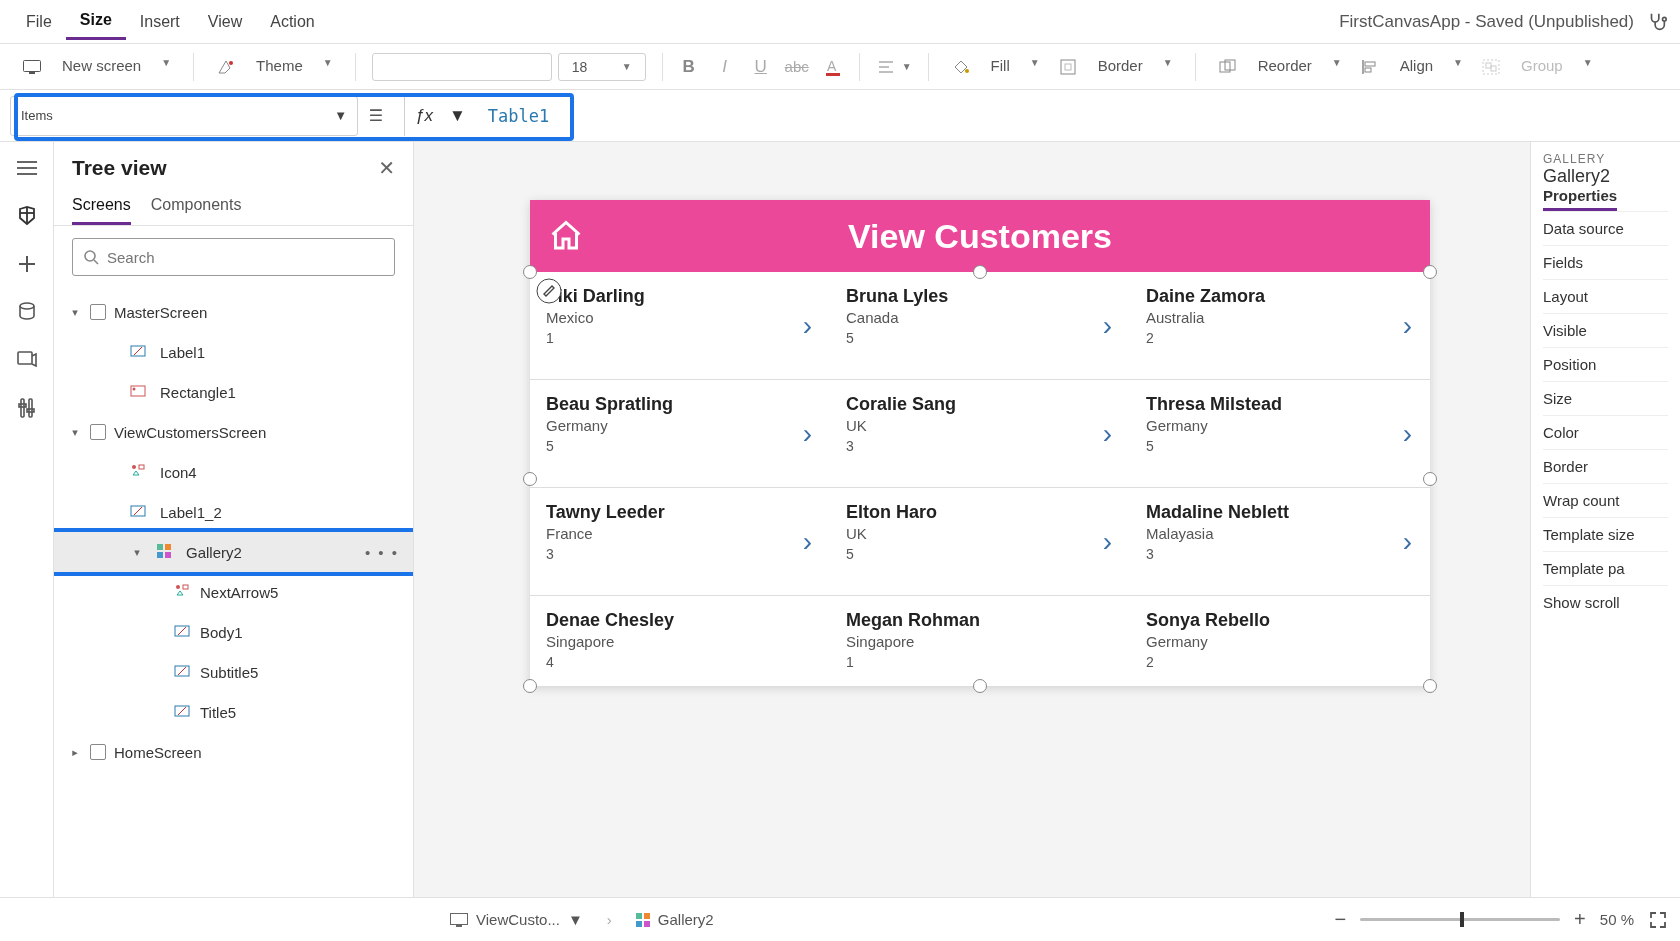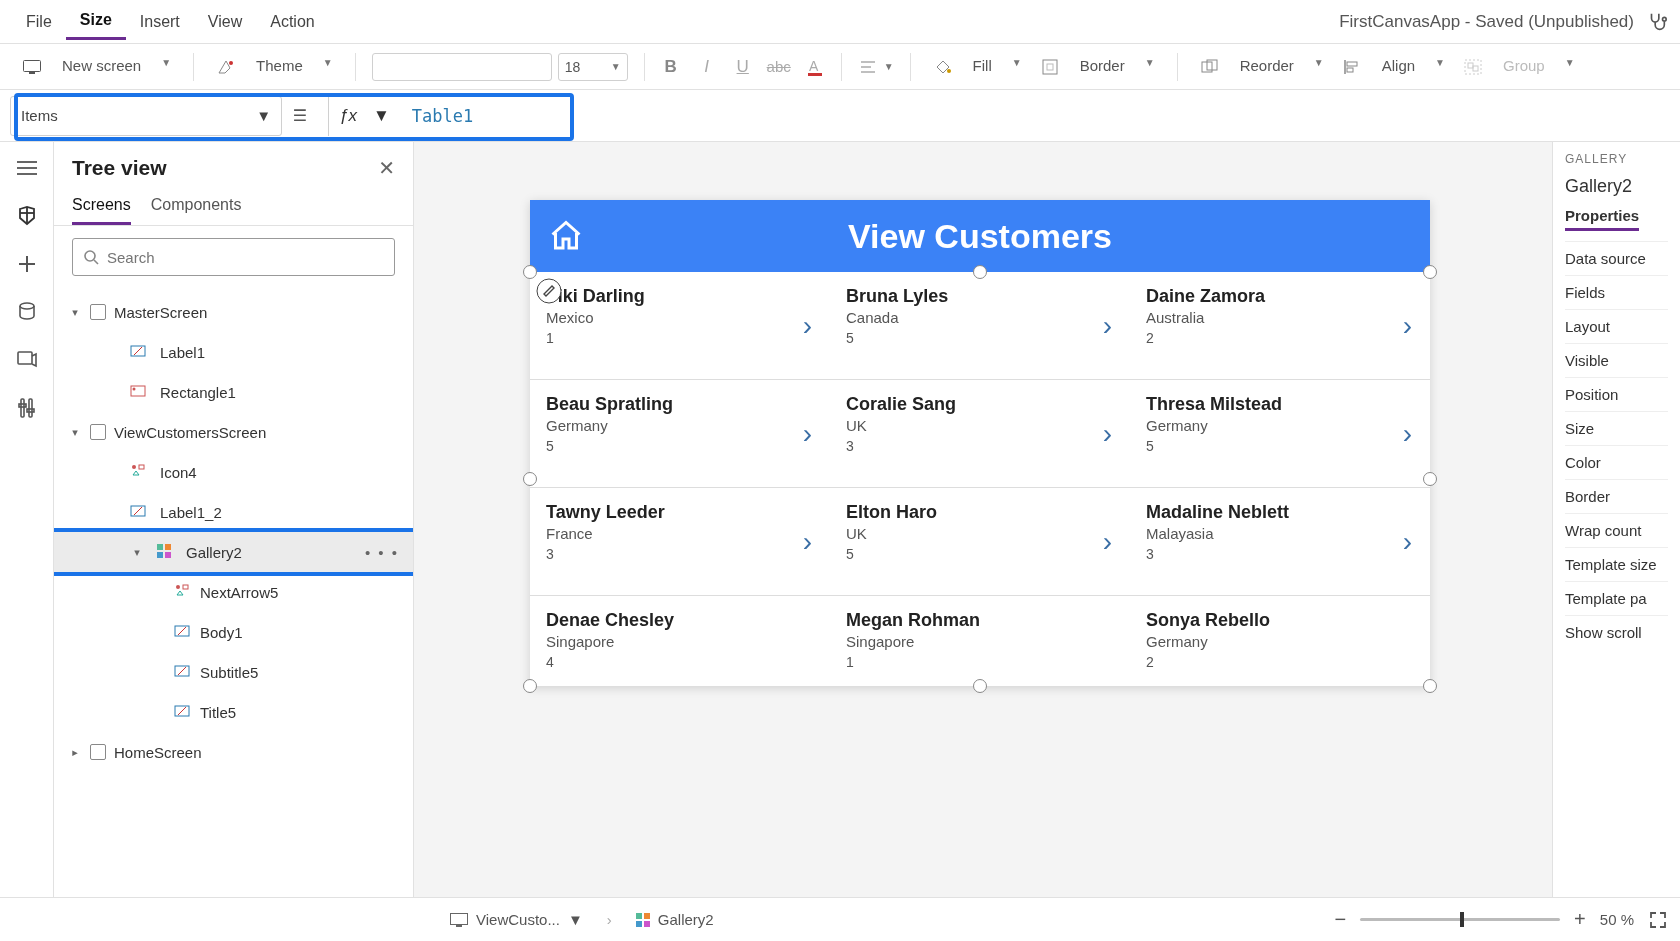--- a/index.html
+++ b/index.html
@@ -13,26 +13,26 @@
   .menubar .app-title { font-size: 17px; color: #555; padding-right: 12px; }
   .menubar .stetho { width:22px; height:22px; }
 
   
   .ribbon { display: flex; align-items: center; height: 46px; padding: 0 10px; border-bottom: 1px solid #e1e1e1; gap: 6px; }
   .ribbon .group { display: flex; align-items: center; gap: 6px; padding: 0 6px; }
   .ribbon .divider { width: 1px; height: 28px; background: #e0e0e0; margin: 0 4px; }
   .ribbon button, .ribbon .rb-item { display: inline-flex; gap: 20px; font-size: 15px; color: #555; background: none; border: none; cursor: pointer; padding: 4px 6px; }
   .ribbon .chev { font-size: 10px; color: #777; }
   .ribbon .icon-box { width: 20px; height: 20px; display:inline-flex; align-items:center; justify-content:center; }
-  .fontsize-box { width:70px; height:28px; border:1px solid #d0d0d0; border-radius:3px; display:flex; align-items:center; padding:0 6px; font-size:14px; color:#555;}
+  .fontsize-box { width:88px; height:28px; border:1px solid #d0d0d0; border-radius:3px; display:flex; align-items:center; padding:0 13px; font-size:14px; color:#555;}
   .fontname-box { width:180px; height:28px; border:1px solid #d0d0d0; border-radius:3px; }
 
   
   .formula-row { display:flex; align-items:center; height:52px; padding: 6px 10px; border-bottom:1px solid #e1e1e1; position:relative; }
-  .property-dd { width:272px; height:40px; border:1px solid #d0d0d0; border-radius:3px; display:flex; align-items:center; padding:0 10px; font-size:15px; color:#444; justify-content:space-between; }
+  .property-dd { width:348px; height:40px; border:1px solid #d0d0d0; border-radius:3px; display:flex; align-items:center; padding:0 10px; font-size:13px; color:#444; justify-content:space-between; }
   .fx-btn { display:flex; align-items:center; gap:16px; padding:0 10px; font-size:17px; font-style:italic; color:#333; border-left:1px solid #d0d0d0; height:40px; margin-left:10px;}
   .formula-input { flex:1; height:40px; display:flex; align-items:center; padding:0 12px; font-family: Consolas, monospace; font-size:17px; color:#2a7ab0; }
   .highlight-formula { position:absolute; top:3px; left:14px; width:560px; height:48px; border:4px solid #1a73e8; border-radius:4px; pointer-events:none; }
 
   
   .main { display:flex; height: calc(941px - 44px - 46px - 52px - 44px); }
   .left-rail { width:54px; border-right:1px solid #e1e1e1; display:flex; flex-direction:column; align-items:center; padding-top:12px; gap:20px; }
   .left-rail .rail-btn { width:28px; height:28px; display:flex; align-items:center; justify-content:center; color:#555; cursor:pointer; }
 
   
@@ -52,34 +52,34 @@
   .tree-row .ticon { width:18px; height:18px; display:inline-flex; }
   .tree-row.selected { background:#ebebeb; }
   .tree-row .more { margin-left:auto; color:#666; letter-spacing:2px; }
   .indent-2 { padding-left: 76px; gap: 12px; }
   .indent-3 { padding-left: 120px; }
   .highlight-tree { position:absolute; border:4px solid #1a73e8; border-radius:4px; pointer-events:none; }
 
   
   .canvas-area { flex:1; background:#f4f4f4; position:relative; overflow:hidden; }
   .app-screen { position:absolute; top:58px; left:116px; width:900px; background:#fff; box-shadow:0 2px 10px rgba(0,0,0,0.15); }
-  .app-header { height:72px; background:#3b82f6; display:flex; align-items:center; position:relative; }
+  .app-header { height:72px; background:#ec4899; display:flex; align-items:center; position:relative; }
   .app-header .home-ic { position:absolute; left:18px; }
   .app-header h1 { flex:1; text-align:center; color:#fff; font-size:34px; font-weight:600; }
   .gallery-sel { position:relative; }
   .sel-handle { position:absolute; width:14px; height:14px; border:1px solid #888; border-radius:50%; background:#fff; z-index:5;}
   .gallery-grid { display:grid; grid-template-columns:1fr 1fr 1fr; }
   .cell { border-bottom:1px solid #ddd; padding:14px 16px 12px; position:relative; height:108px; }
   .cell .nm { font-size:18px; font-weight:600; color:#222; }
   .cell .sub { font-size:15px; color:#555; margin-top:2px; }
   .cell .num { font-size:14px; color:#555; margin-top:4px; }
   .cell .arrow { position:absolute; right:18px; top:50%; transform:translateY(-50%); font-size:28px; color:#3a6ea5; }
 
   
-  .props-panel { width:128px; border-left:1px solid #e1e1e1; padding:10px 12px; display:flex; flex-direction:column; gap:10px; font-size:15px; color:#333; overflow:hidden;}
+  .props-panel { width:150px; border-left:1px solid #e1e1e1; padding:10px 12px; display:flex; flex-direction:column; font-size:15px; color:#333; overflow:hidden;}
   .props-panel .eyebrow { font-size:12px; letter-spacing:1px; color:#777; }
   .props-panel .ctrlname { font-size:18px; font-weight:500; }
   .props-panel .ptab { font-weight:600; border-bottom:3px solid #6b2c91; padding-bottom:4px; display:inline-block; }
   .props-panel .prow { padding:8px 0; border-top:1px solid #eee; }
 
   
   .statusbar { height:44px; border-top:1px solid #e1e1e1; display:flex; align-items:center; padding:0 12px; gap:14px; font-size:15px; color:#555; }
   .statusbar .crumb { display:flex; align-items:center; gap:8px; padding:4px 10px; }
   .statusbar .spacer { flex:1; }
   .statusbar .zoom-slider { width:200px; height:3px; background:#bbb; position:relative; border-radius:2px;}

